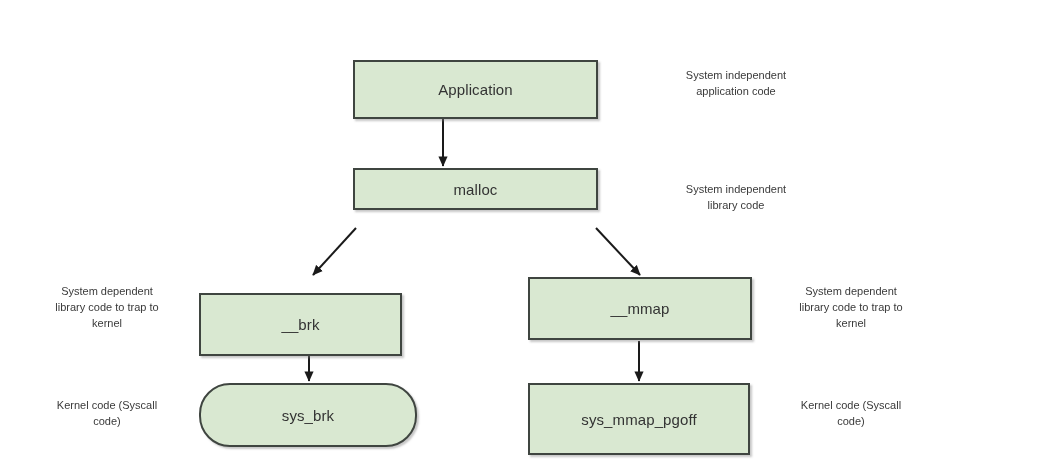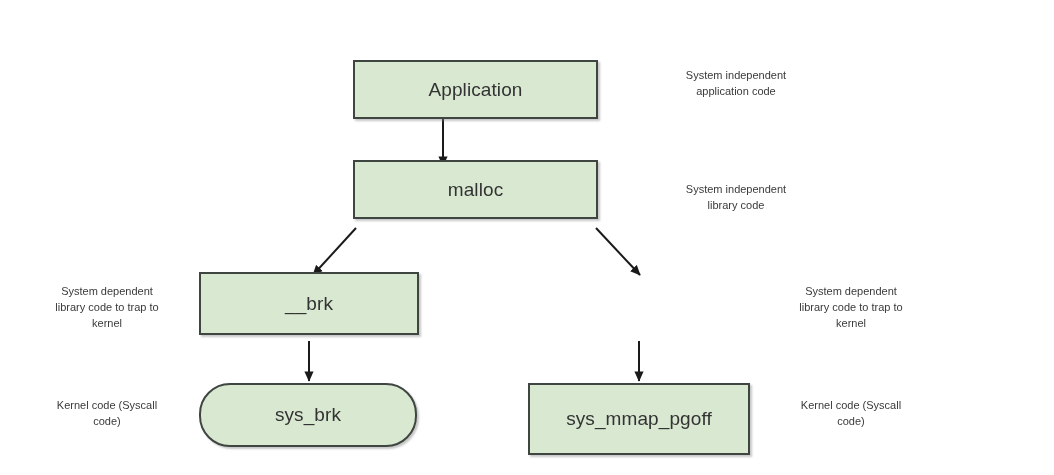--- a/index.html
+++ b/index.html
@@ -13,21 +13,21 @@
 
   .node{
     position:absolute;
     box-sizing:border-box;
     background:#d9e8d1;
     border:2px solid #3f4540;
     box-shadow:2px 2px 2px rgba(130,130,130,0.45);
     display:flex;align-items:center;justify-content:center;
   }
   .node span{
-    font-size:19px;
+    font-size:15px;
     color:#333333;
     letter-spacing:0.1px;
     white-space:nowrap;
   }
 
   .note{
     position:absolute;
     font-size:11px;
     line-height:16px;
     color:#3a3a3a;
@@ -61,31 +61,34 @@
       <line x1="639" y1="341" x2="639" y2="381"></line>
     </g>
   </svg>
 
   <div class="node" style="left:353px;top:60px;width:245px;height:59px;">
     <span>Application</span>
   </div>
   <div class="note" style="left:616px;top:67px;width:240px;">System independent
 application code</div>
 
-  <div class="node" style="left:353px;top:160px;width:245px;height:59px;">
+  <div class="node" style="left:353px;top:168px;width:245px;height:42px;">
     <span>malloc</span>
   </div>
   <div class="note" style="left:616px;top:181px;width:240px;">System independent
 library code</div>
 
   <div class="note" style="left:14px;top:283px;width:186px;">System dependent
 library code to trap to
 kernel</div>
-  <div class="node" style="left:199px;top:272px;width:220px;height:63px;justify-content:center;">
+  <div class="node" style="left:199px;top:293px;width:203px;height:63px;justify-content:center;">
     <span>__brk</span>
+  </div>
+  <div class="node" style="left:528px;top:277px;width:224px;height:63px;">
+    <span>__mmap</span>
   </div>
   <div class="note" style="left:758px;top:283px;width:186px;">System dependent
 library code to trap to
 kernel</div>
 
   <div class="note" style="left:14px;top:397px;width:186px;">Kernel code (Syscall
 code)</div>
   <div class="node" style="left:199px;top:383px;width:218px;height:64px;border-radius:31px;">
     <span>sys_brk</span>
   </div>

